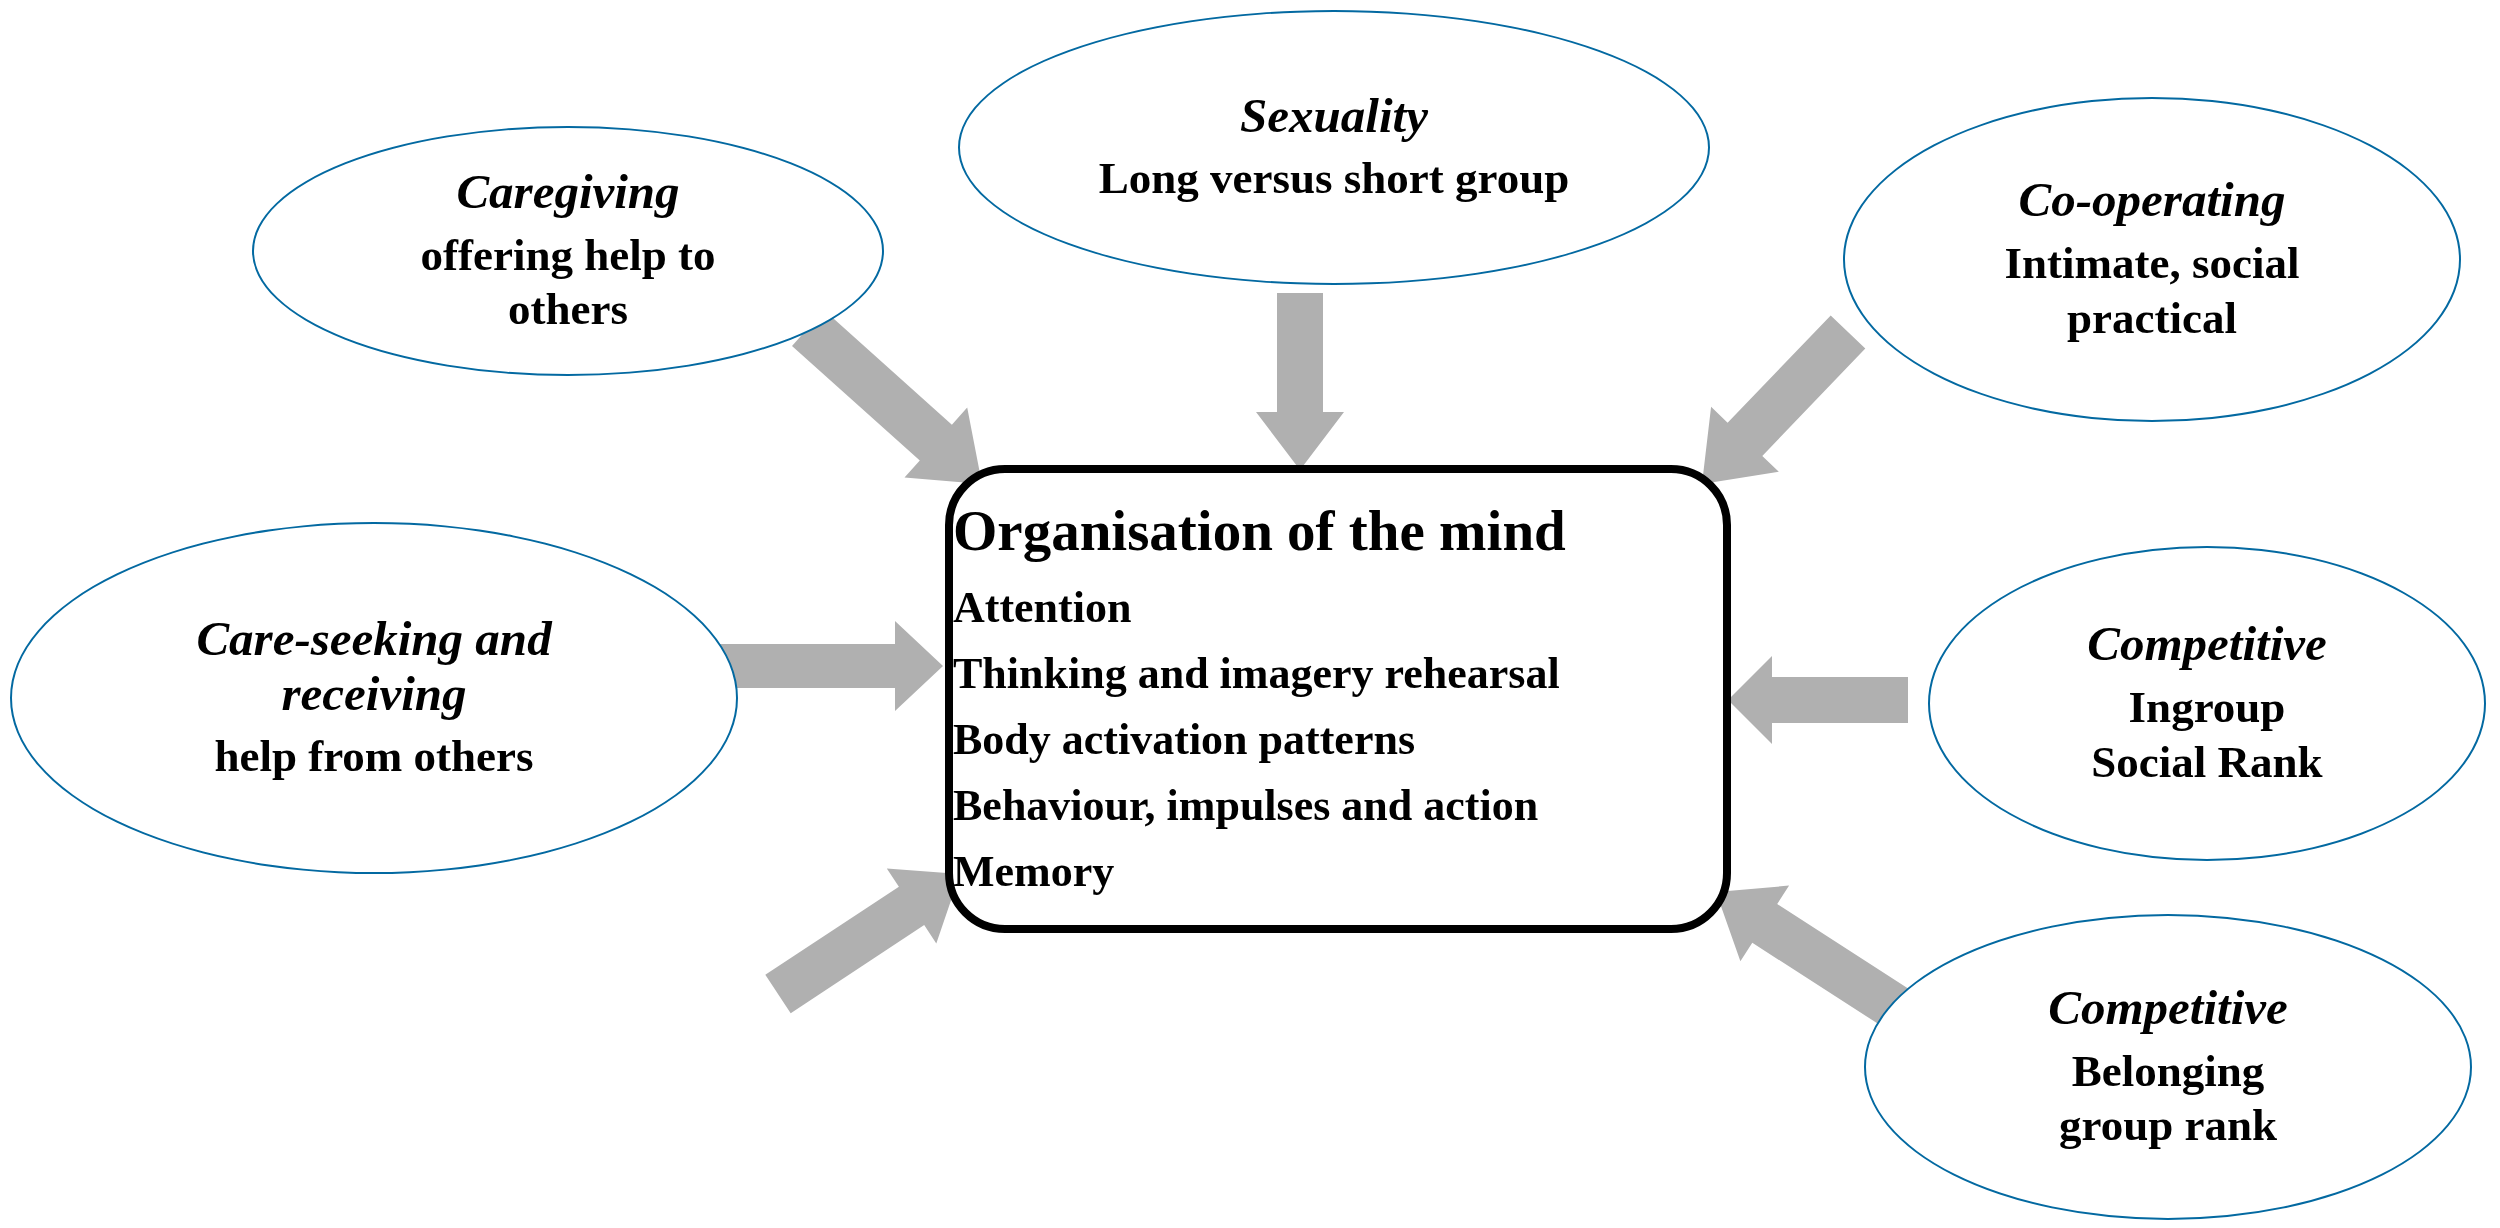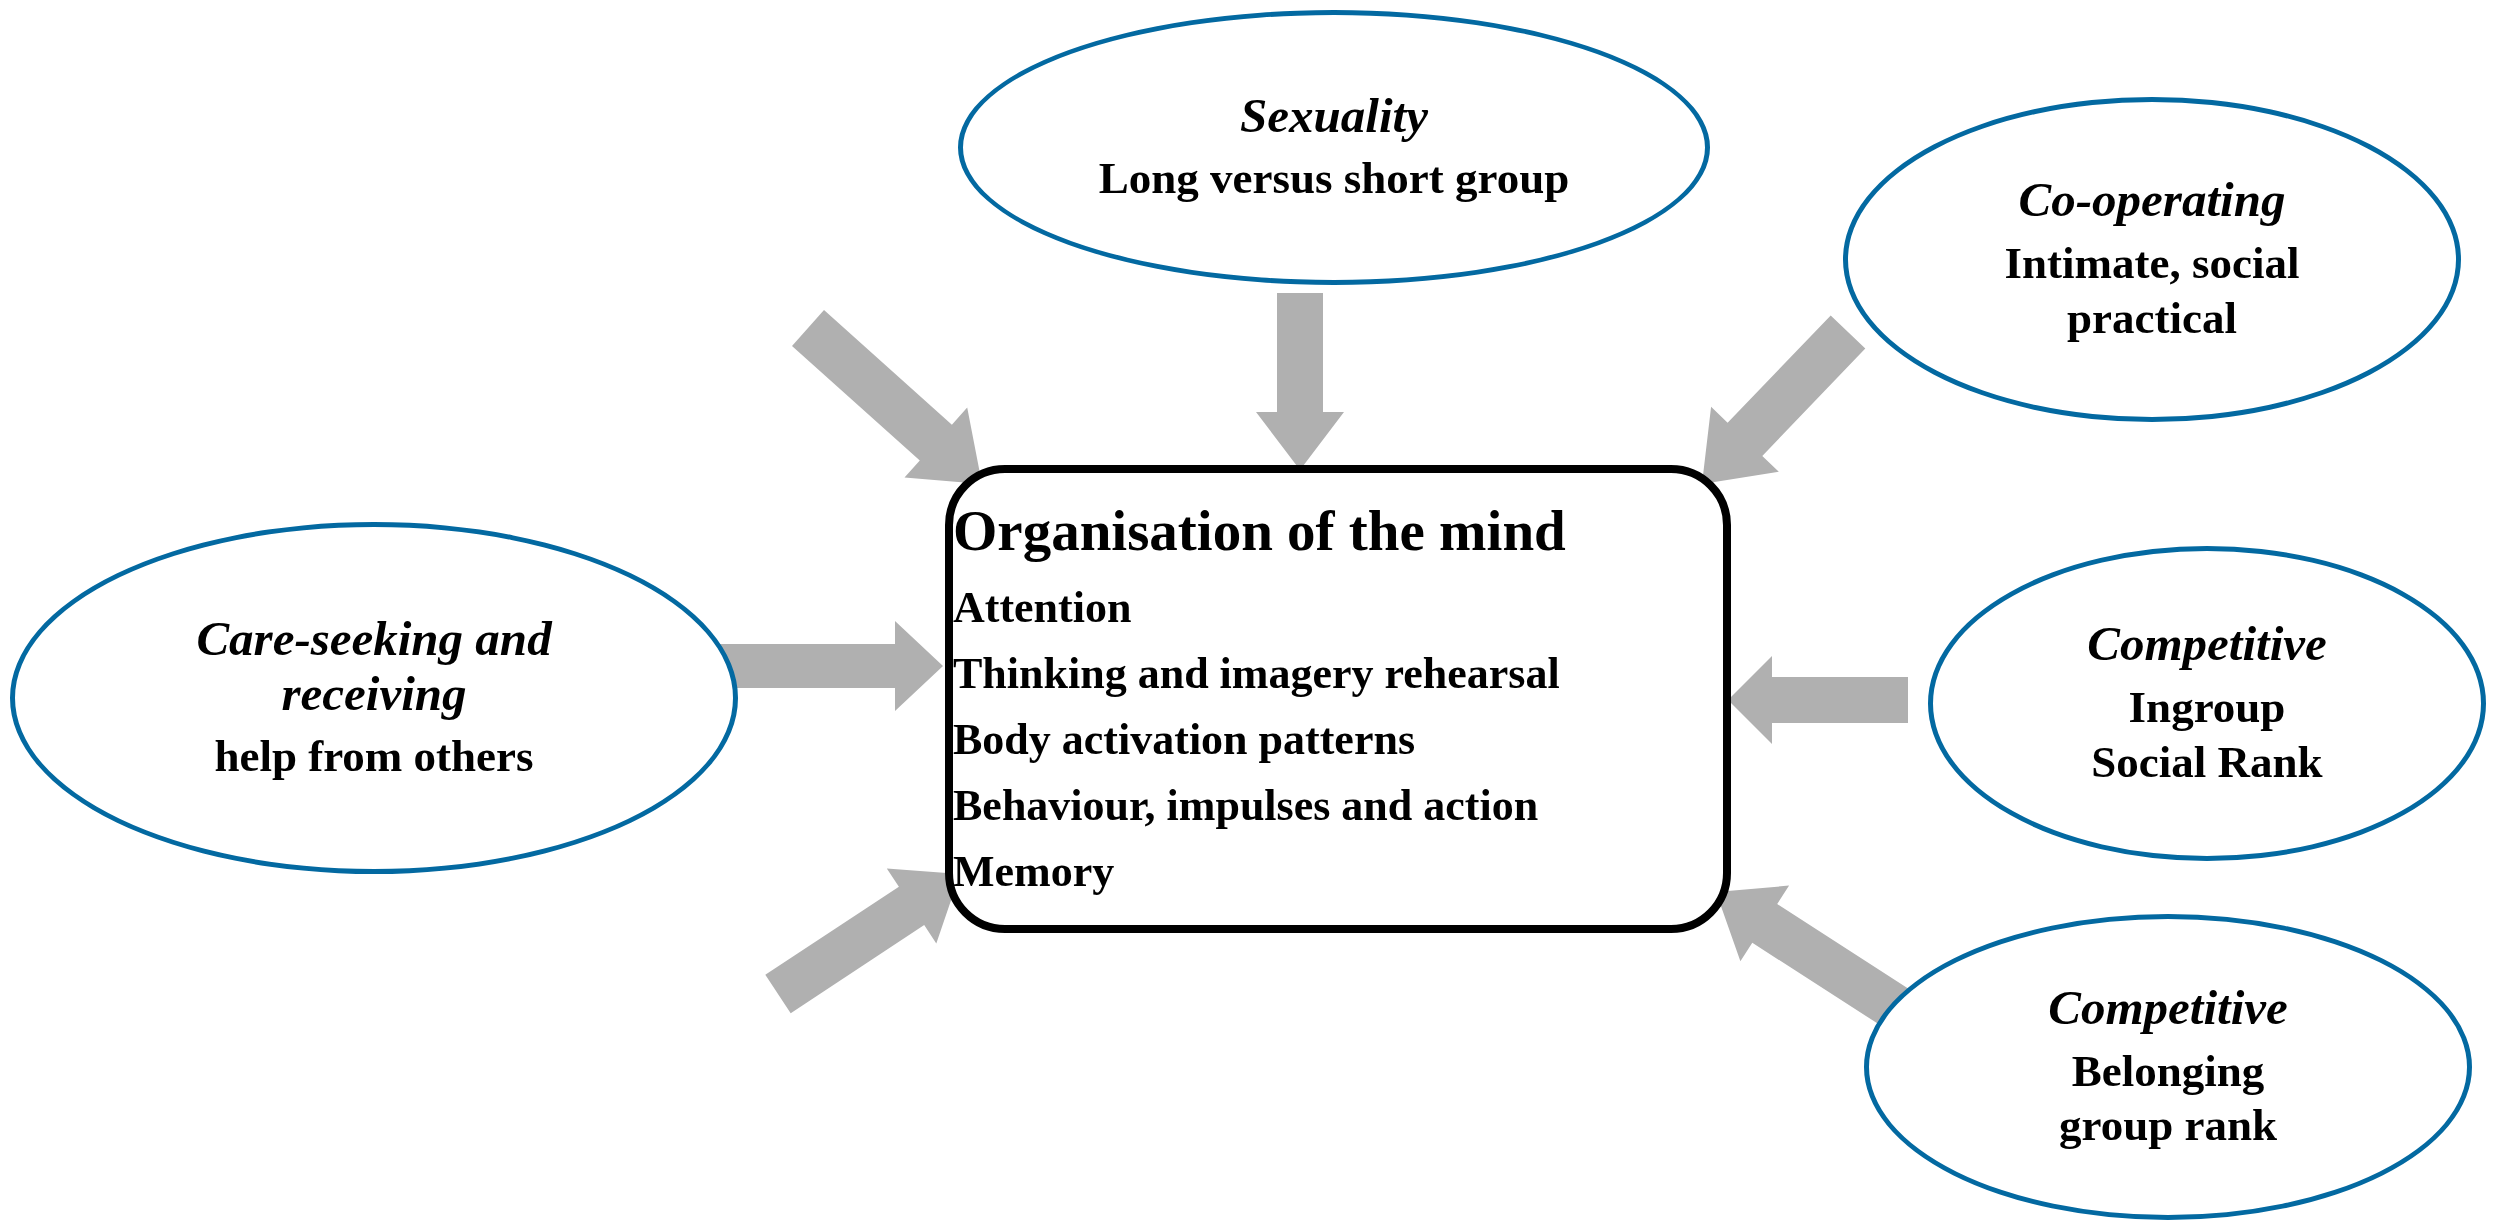--- a/index.html
+++ b/index.html
@@ -16,21 +16,21 @@
     position: absolute;
     left: 0; top: 0;
     width: 2500px; height: 1228px;
     z-index: 1;
   }
   .node {
     position: absolute;
     z-index: 2;
     box-sizing: border-box;
     background: #ffffff;
-    border: 5px solid #0369a1;
+    border: 2px solid #0369a1;
     border-radius: 50%;
     display: flex;
     flex-direction: column;
     align-items: center;
     justify-content: center;
     text-align: center;
     padding: 0 30px;
   }
   .node-title {
     font-weight: bold;
@@ -85,20 +85,25 @@
   <svg id="arrow-layer" viewBox="0 0 2500 1228" xmlns="http://www.w3.org/2000/svg">
       <polygon points="792.0,345.9 919.8,460.5 904.5,477.6 982.0,484.0 967.2,407.6 951.9,424.7 824.0,310.1" fill="#b0b0b0"></polygon>
       <polygon points="1277.0,293.0 1277.0,412.0 1256.0,412.0 1300.0,470.0 1344.0,412.0 1323.0,412.0 1323.0,293.0" fill="#b0b0b0"></polygon>
       <polygon points="1830.7,315.4 1727.6,422.7 1711.1,406.7 1702.0,484.0 1778.8,471.8 1762.3,455.9 1865.3,348.6" fill="#b0b0b0"></polygon>
       <polygon points="720.0,688.0 895.0,688.0 895.0,711.0 943.0,666.0 895.0,621.0 895.0,644.0 720.0,644.0" fill="#b0b0b0"></polygon>
       <polygon points="1908.0,677.0 1772.0,677.0 1772.0,656.0 1728.0,700.0 1772.0,744.0 1772.0,723.0 1908.0,723.0" fill="#b0b0b0"></polygon>
       <polygon points="790.7,1013.2 924.2,925.1 936.3,943.5 960.0,874.0 886.8,868.4 898.9,886.7 765.3,974.8" fill="#b0b0b0"></polygon>
       <polygon points="1908.5,988.7 1777.2,904.1 1789.1,885.6 1716.0,892.0 1740.4,961.2 1752.3,942.8 1883.5,1027.3" fill="#b0b0b0"></polygon>
     </svg>
 
+  <div class="node" id="node-caregiving">
+    <div class="node-title">Caregiving</div>
+    <div class="node-line">offering help to</div>
+    <div class="node-line">others</div>
+  </div>
 
   <div class="node" id="node-sexuality">
     <div class="node-title">Sexuality</div>
     <div class="node-line">Long versus short group</div>
   </div>
 
   <div class="node" id="node-cooperating">
     <div class="node-title">Co-operating</div>
     <div class="node-line">Intimate, social</div>
     <div class="node-line">practical</div>

